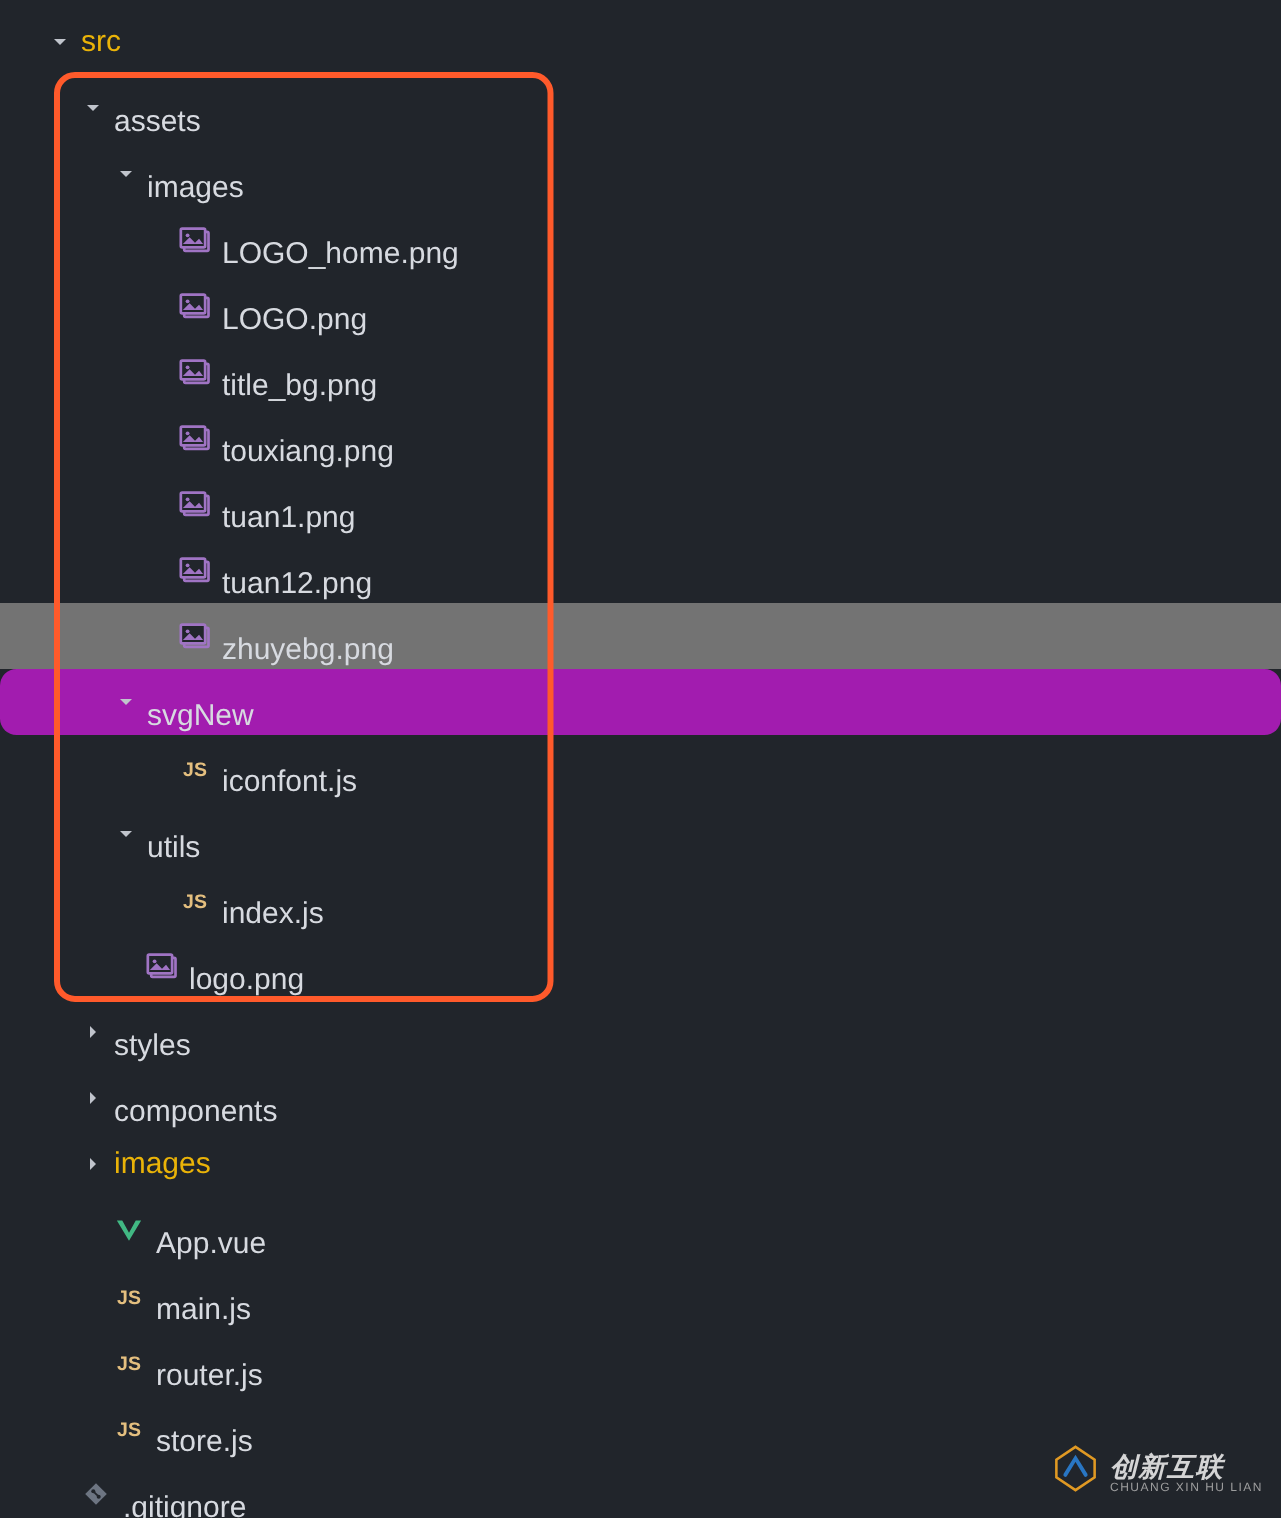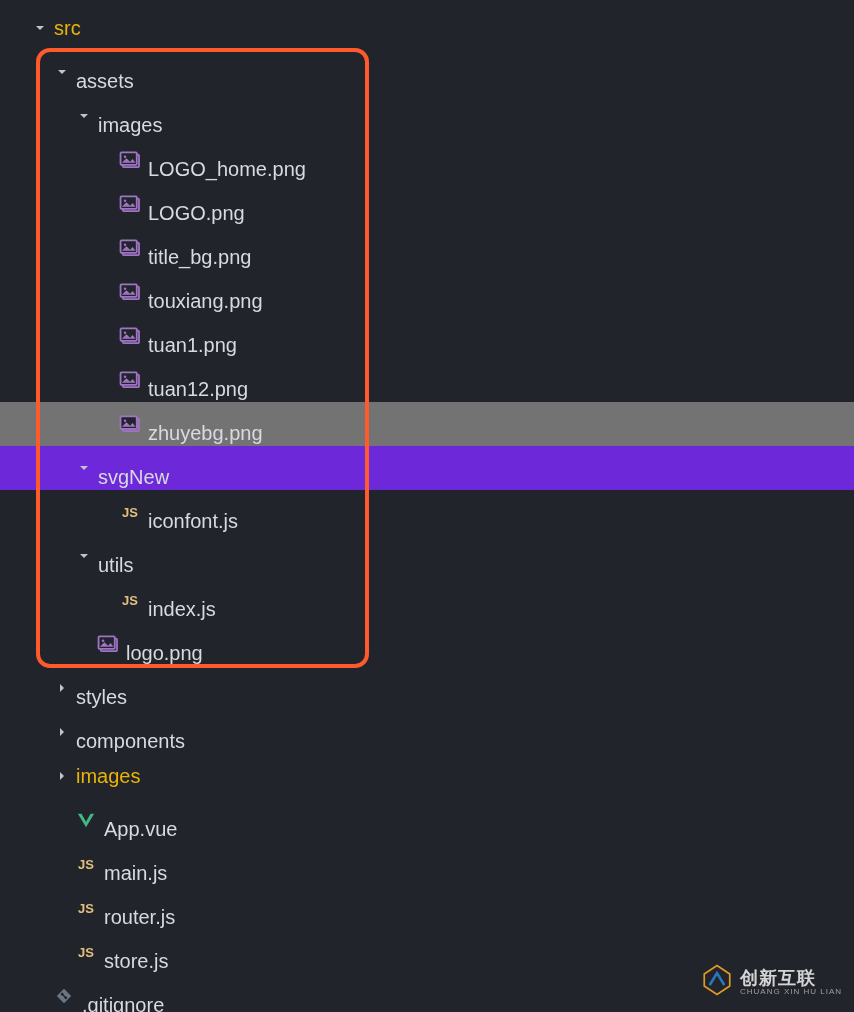--- a/index.html
+++ b/index.html
@@ -14,21 +14,21 @@
     position: relative;
   }
   .tree { padding-top: 6px; }
   .row {
     display: flex;
     align-items: center;
     height: 44px;
     white-space: nowrap;
   }
   .row.hovered { background: #737373; }
-  .row.selected { background: #6d28d9; }
+  .row.selected { background: #a21caf; border-radius: 11px; }
   .indent { display: inline-block; }
   .arrow {
     width: 20px;
     display: inline-flex;
     justify-content: center;
     color: #8a8f99;
     font-size: 12px;
     flex-shrink: 0;
   }
   .arrow svg { width: 12px; height: 12px; }
@@ -60,20 +60,21 @@
     align-items: center;
     gap: 6px;
     opacity: 0.9;
   }
   .watermark-text {
     color: #e8e8e8;
     font-size: 18px;
     font-weight: 600;
     letter-spacing: 1px;
     line-height: 1;
+    font-style: italic;
   }
   .watermark-sub {
     color: #aaa;
     font-size: 8px;
     letter-spacing: 1px;
   }
   .wm-logo svg { width: 34px; height: 34px; }
 </style>
 </head>
 <body>

